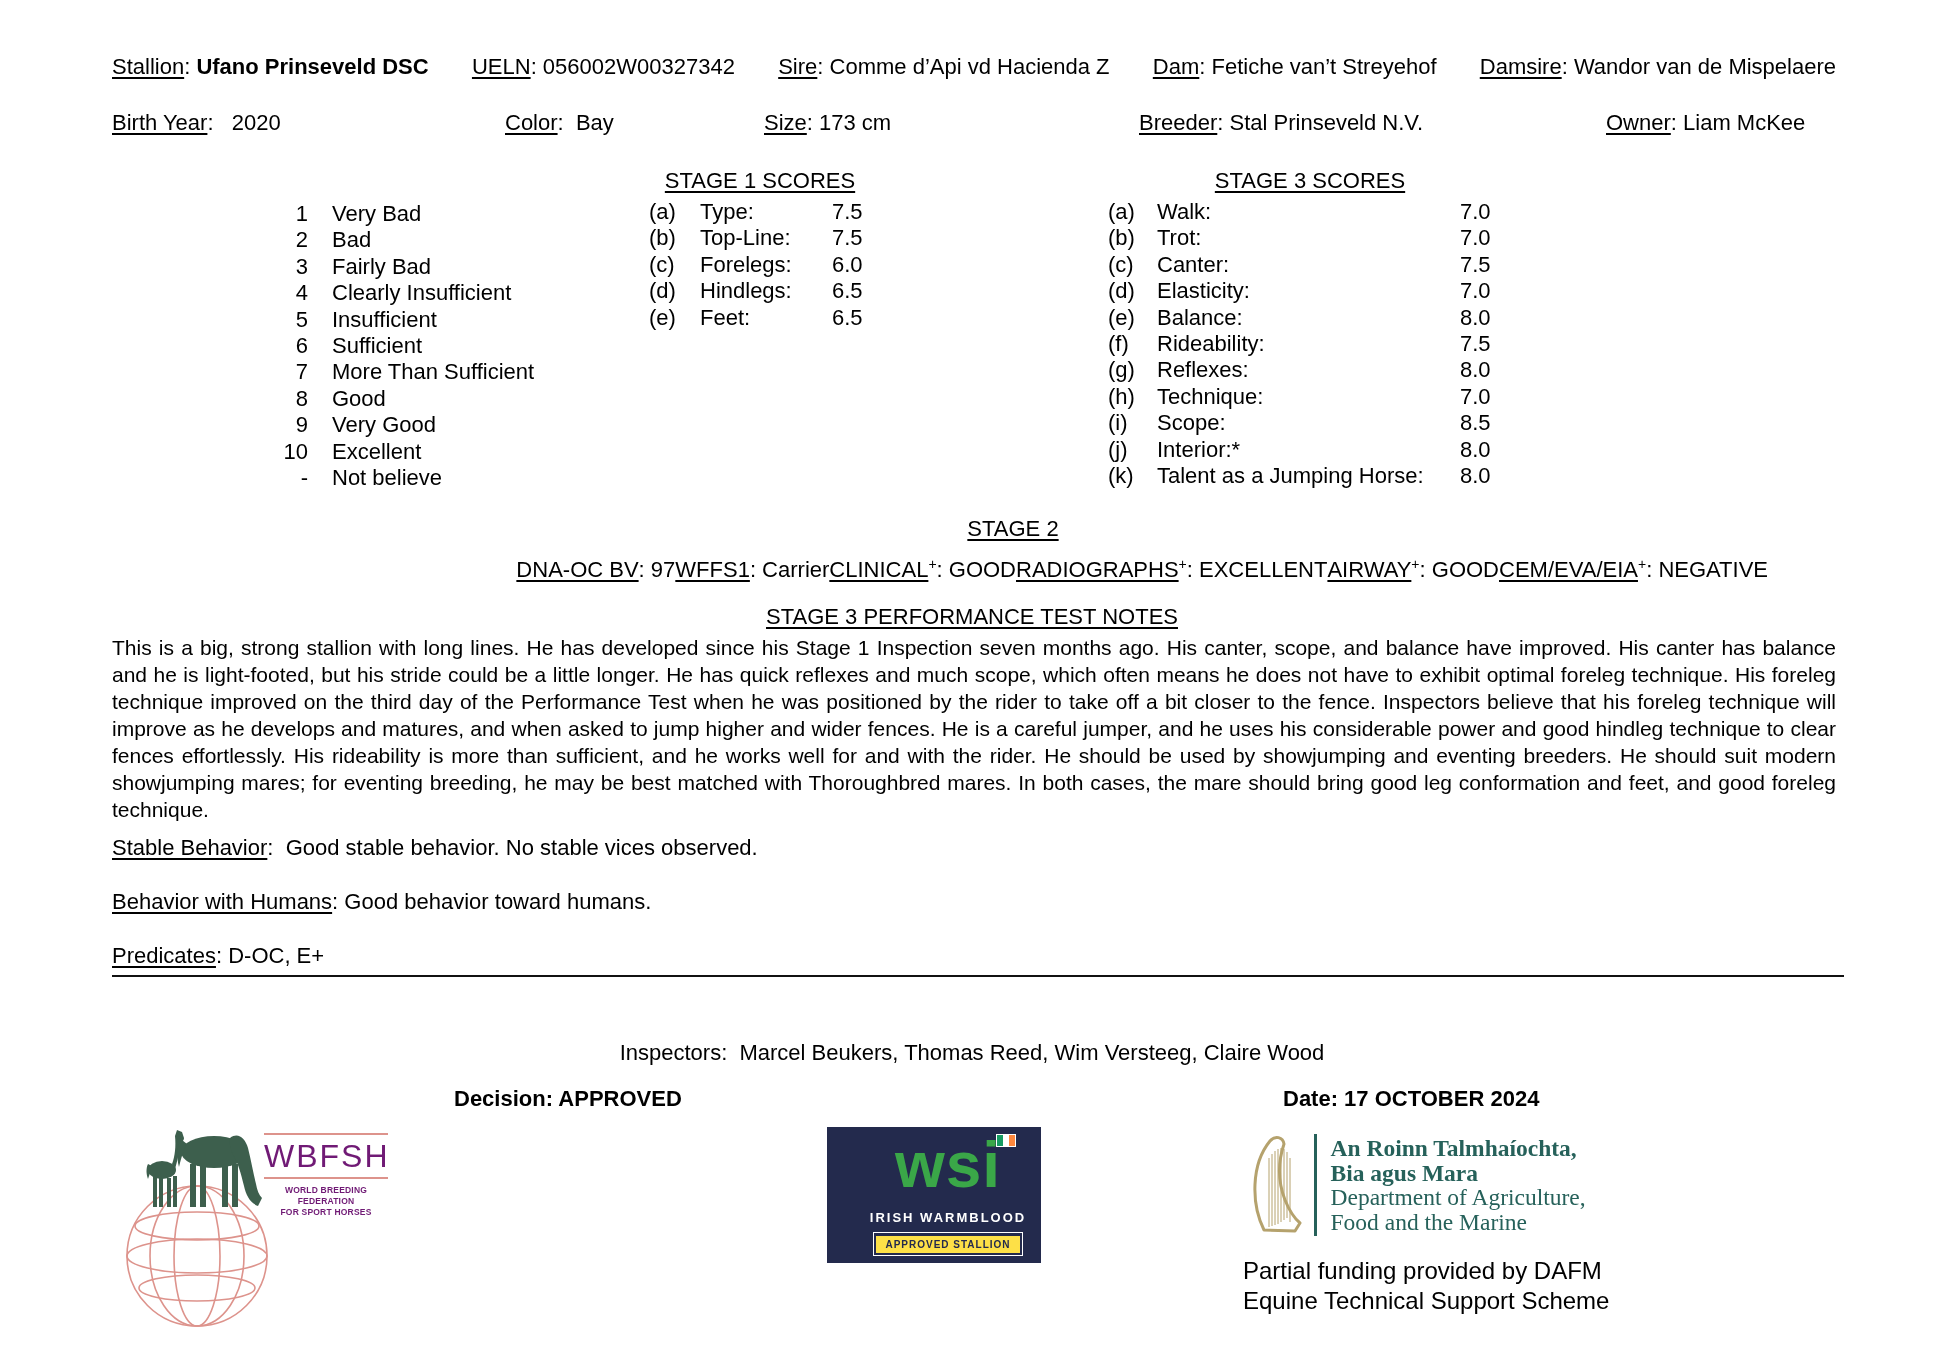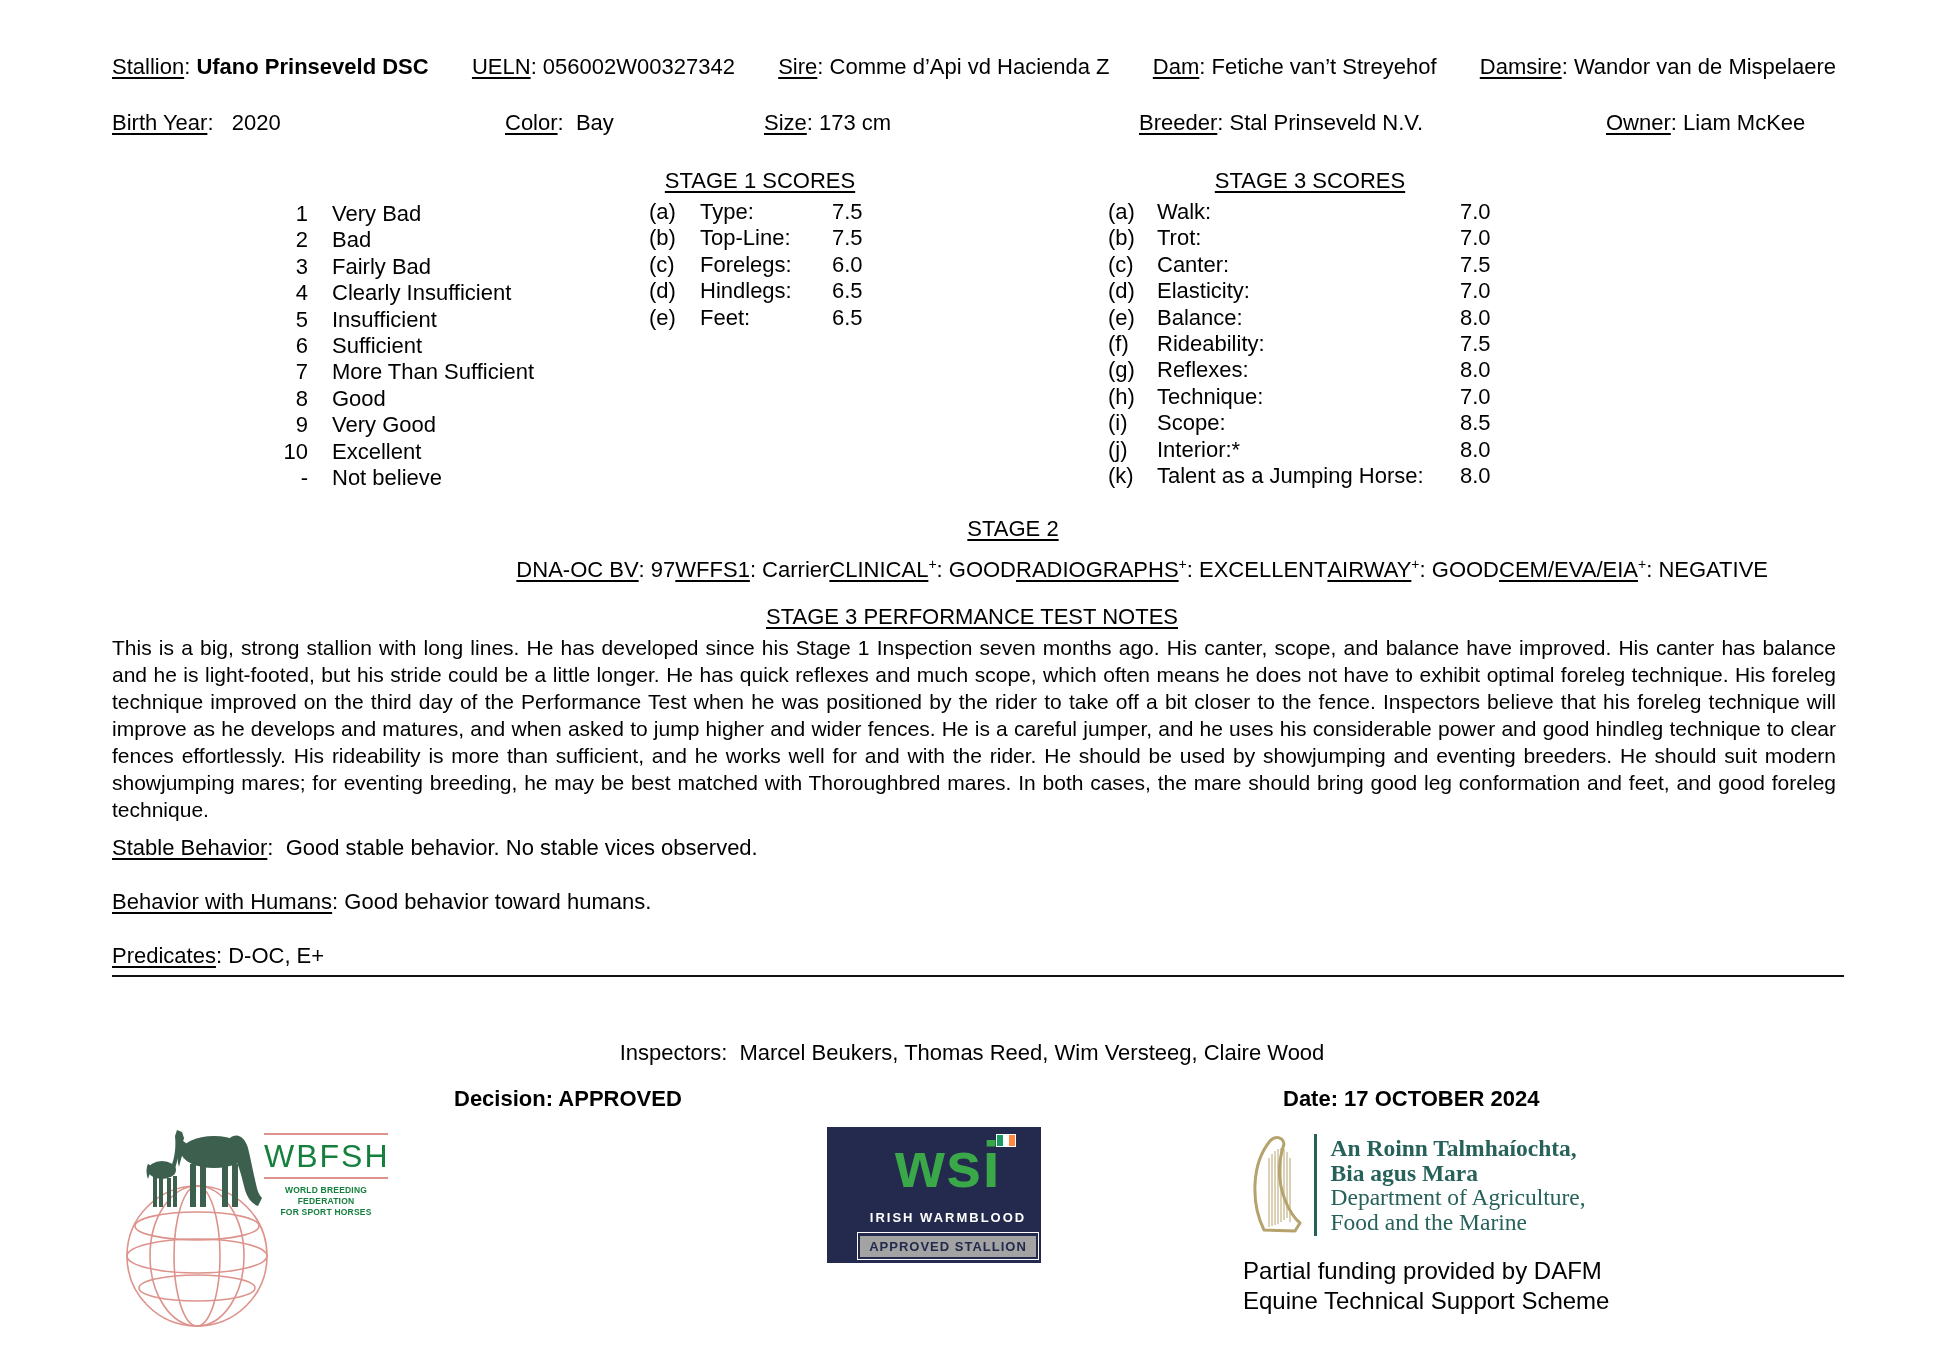--- a/index.html
+++ b/index.html
@@ -48,34 +48,34 @@
 
   .divider{position:absolute;top:975px;left:112px;width:1732px;border-top:2px solid #111;}
   .footnote{position:absolute;top:992px;left:112px;width:1666px;display:flex;justify-content:space-between;}
   .inspectors{position:absolute;top:1040px;left:0;width:100%;text-align:center;white-space:pre;}
   .decision{position:absolute;top:1086px;left:454px;font-weight:bold;}
   .datebox{position:absolute;top:1086px;left:1283px;font-weight:bold;}
 
   
   .wbfsh-globe{position:absolute;left:122px;top:1180px;}
   .wbfsh-horses{position:absolute;left:146px;top:1118px;}
-  .wbfsh-text{position:absolute;left:264px;top:1133px;width:124px;color:#15803d;text-align:center;}
+  .wbfsh-text{position:absolute;left:264px;top:1133px;width:124px;color:#701a75;text-align:center;}
   .wbfsh-line{height:2px;background:#dd938c;}
   .wbfsh-acronym{font-size:32px;line-height:42px;letter-spacing:2px;}
   .wbfsh-sub{font-size:8.5px;font-weight:bold;letter-spacing:0.2px;line-height:11px;margin-top:6px;}
 
   
   .wsi{position:absolute;left:827px;top:1127px;width:186px;height:136px;background:#232a4d;
        display:flex;flex-direction:column;align-items:center;padding-left:28px;}
   .wsi-flag{position:absolute;top:7px;right:25px;width:20px;height:13px;display:flex;border:1px solid #fff;box-sizing:border-box;}
   .wsi-flag span{flex:1;}
   .wsi-word{font-size:64px;line-height:56px;font-weight:bold;color:#3aa748;margin-top:10px;letter-spacing:1px;}
   .wsi-line1{color:#fff;font-size:13px;font-weight:bold;letter-spacing:2px;margin-top:17px;}
   .wsi-badge{margin-top:7px;border:1.5px solid #fff;padding:2.5px;}
-  .wsi-badge-inner{background:#a3a3a3;color:#232a4d;font-size:13px;font-weight:bold;letter-spacing:1px;padding:3px 9px;}
+  .wsi-badge-inner{background:#fde047;color:#232a4d;font-size:10px;font-weight:bold;letter-spacing:1px;padding:3px 9px;}
 
   
   .dafm{position:absolute;left:1248px;top:1134px;display:flex;align-items:flex-start;}
   .dafm-div{width:2.5px;height:102px;background:#26615a;margin:0 14px 0 12px;}
   .dafm-text{font-family:"Liberation Serif","DejaVu Serif",serif;color:#26615a;
              font-size:23.5px;line-height:24.5px;padding-top:2px;}
   .funding{position:absolute;left:1243px;top:1256px;font-size:24px;line-height:30px;}
 </style>
 </head>
 <body>

